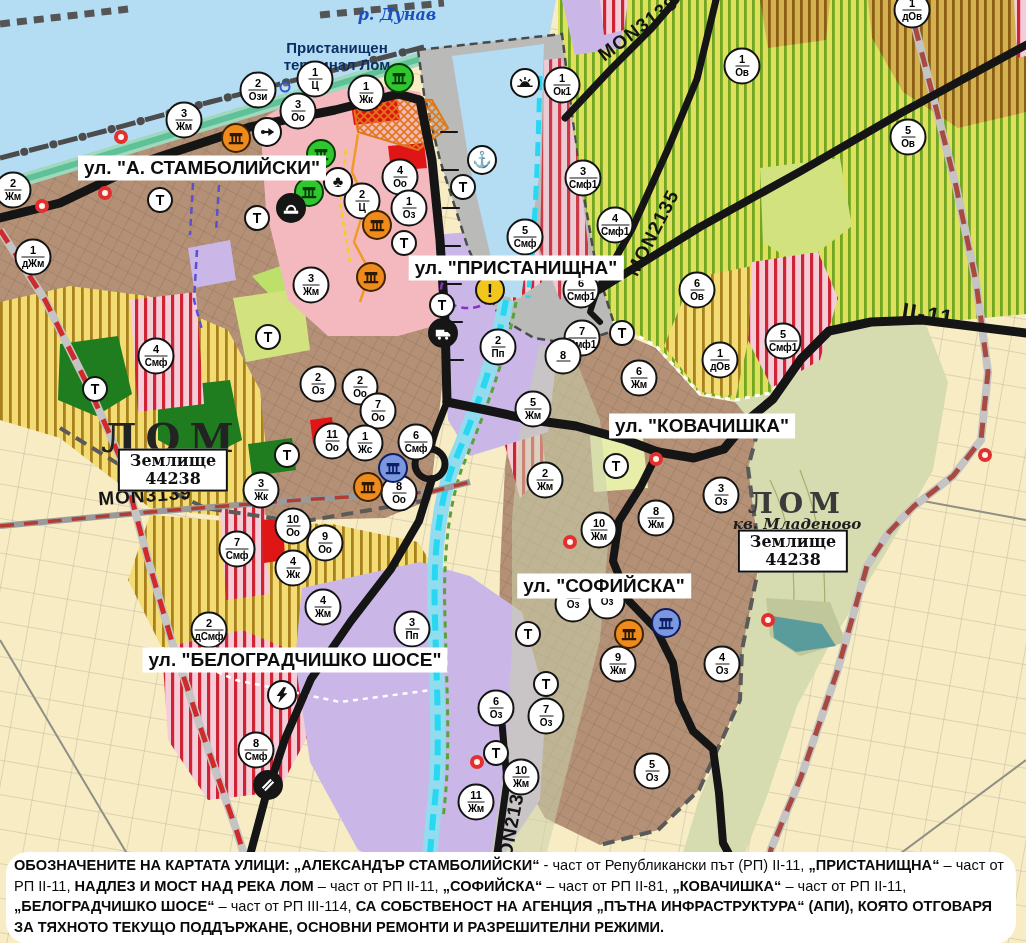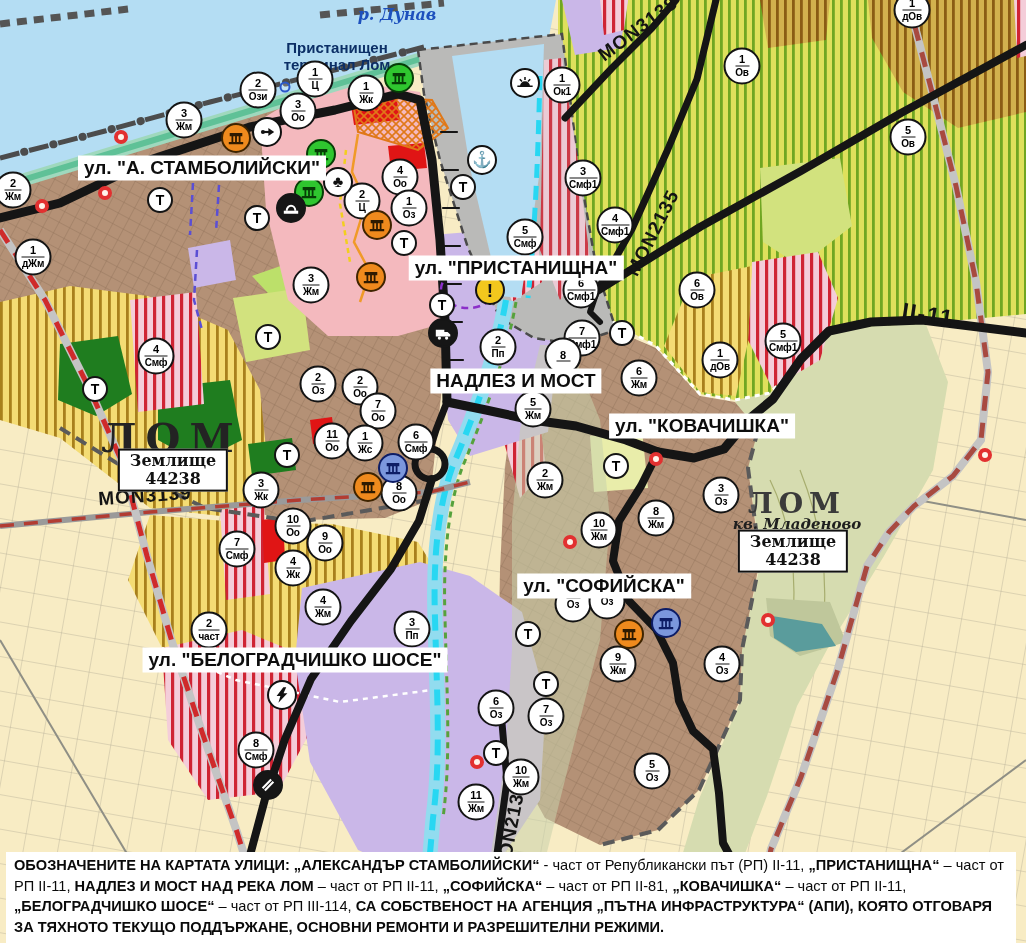--- a/index.html
+++ b/index.html
@@ -36,21 +36,21 @@
   .plab{position:absolute;transform:translate(-50%,-50%);white-space:pre-line;z-index:20;text-align:center;}
   .city-large{font:700 40px "DejaVu Serif",serif;color:#232323;letter-spacing:9px;}
   .city-small{font:700 28px "DejaVu Serif",serif;color:#3a3a3a;letter-spacing:6px;}
   .quarter{font:italic 700 15px "DejaVu Serif",serif;color:#1f1f1f;}
   .river-name{font:italic 700 16px "DejaVu Serif",serif;color:#1d50bd;}
   .terminal{font:700 15px "Liberation Sans",sans-serif;color:#0c2f66;line-height:1.15;z-index:22;}
   .zbox{position:absolute;transform:translate(-50%,-50%);background:#fff;border:2px solid #111;
         font:700 16px "DejaVu Serif",serif;color:#111;text-align:center;line-height:1.12;
         padding:1px 10px 2px;z-index:21;white-space:nowrap;}
   #note{position:absolute;left:6px;right:10px;top:852px;background:#fff;padding:3px 8px 6px;
-        font:400 14.6px/1.42 "Liberation Sans",sans-serif;color:#0a0a0a;z-index:50;}
+        font:400 14.6px/1.42 "Liberation Sans",sans-serif;color:#0a0a0a;z-index:50;border-radius:22px;}
 </style>
 </head>
 <body>
 
 <div id="stage">
 
   <svg id="mapsvg" width="1026" height="943" viewBox="0 0 1026 943">
     <defs>
       <pattern id="pFields" width="34" height="34" patternUnits="userSpaceOnUse" patternTransform="rotate(10)">
         <rect width="34" height="34" fill="#f8ecc4"></rect>
@@ -358,21 +358,21 @@
       <div class="mk zmk" style="left: 156px; top: 356px;">
         <span class="mn">4</span>
         <span class="mc">Смф</span>
       </div>
       <div class="mk zmk" style="left: 323px; top: 607px;">
         <span class="mn">4</span>
         <span class="mc">Жм</span>
       </div>
       <div class="mk zmk" style="left: 209px; top: 630px;">
         <span class="mn">2</span>
-        <span class="mc">част</span>
+        <span class="mc">дСмф</span>
       </div>
       <div class="mk zmk" style="left: 412px; top: 629px;">
         <span class="mn">3</span>
         <span class="mc">Пп</span>
       </div>
       <div class="mk zmk" style="left: 256px; top: 750px;">
         <span class="mn">8</span>
         <span class="mc">Смф</span>
       </div>
       <div class="mk zmk" style="left: 599px; top: 530px;">
@@ -577,20 +577,19 @@
       <div class="rlab big" style="left: 928px; top: 315px; transform: translate(-50%, -50%) rotate(9deg);">II-11</div>
       <div class="plab river-name" style="left: 397px; top: 14px;">р. Дунав</div>
       <div class="plab terminal" style="left: 337px; top: 56px;">Пристанищен<br>терминал Лом</div>
       <div class="plab city-large" style="left: 172px; top: 437px;">ЛОМ</div>
       <div class="plab city-small" style="left: 797px; top: 503px;">ЛОМ</div>
       <div class="plab quarter" style="left: 797px; top: 524px;">кв. Младеново</div>
       <div class="zbox" style="left: 173px; top: 470px;">Землище<br>44238</div>
       <div class="zbox" style="left: 793px; top: 551px;">Землище<br>44238</div>
       <div class="slab" style="left: 202px; top: 168px;">ул. "А. СТАМБОЛИЙСКИ"</div>
       <div class="slab" style="left: 516px; top: 268px;">ул. "ПРИСТАНИЩНА"</div>
-      <div class="slab" style="left: 516px; top: 381px;">НАДЛЕЗ И МОСТ</div>
       <div class="slab" style="left: 702px; top: 426px;">ул. "КОВАЧИШКА"</div>
       <div class="slab" style="left: 604px; top: 586px;">ул. "СОФИЙСКА"</div>
       <div class="slab" style="left: 295px; top: 660px;">ул. "БЕЛОГРАДЧИШКО ШОСЕ"</div>
     </div>
 
   <div id="note"><span style="font-weight: 700;">ОБОЗНАЧЕНИТЕ НА КАРТАТА УЛИЦИ: „АЛЕКСАНДЪР СТАМБОЛИЙСКИ“</span><span> - част от Републикански път (РП) II-11, </span><span style="font-weight: 700;">„ПРИСТАНИЩНА“</span><span> – част от РП II-11, </span><span style="font-weight: 700;">НАДЛЕЗ И МОСТ НАД РЕКА ЛОМ</span><span> – част от РП II-11, </span><span style="font-weight: 700;">„СОФИЙСКА“</span><span> – част от РП II-81, </span><span style="font-weight: 700;">„КОВАЧИШКА“</span><span> – част от РП II-11, </span><span style="font-weight: 700;">„БЕЛОГРАДЧИШКО ШОСЕ“</span><span> – част от РП III-114, </span><span style="font-weight: 700;">СА СОБСТВЕНОСТ НА АГЕНЦИЯ „ПЪТНА ИНФРАСТРУКТУРА“ (АПИ), КОЯТО ОТГОВАРЯ ЗА ТЯХНОТО ТЕКУЩО ПОДДЪРЖАНЕ, ОСНОВНИ РЕМОНТИ И РАЗРЕШИТЕЛНИ РЕЖИМИ.</span></div>
 </div>
 
 </body></html>

